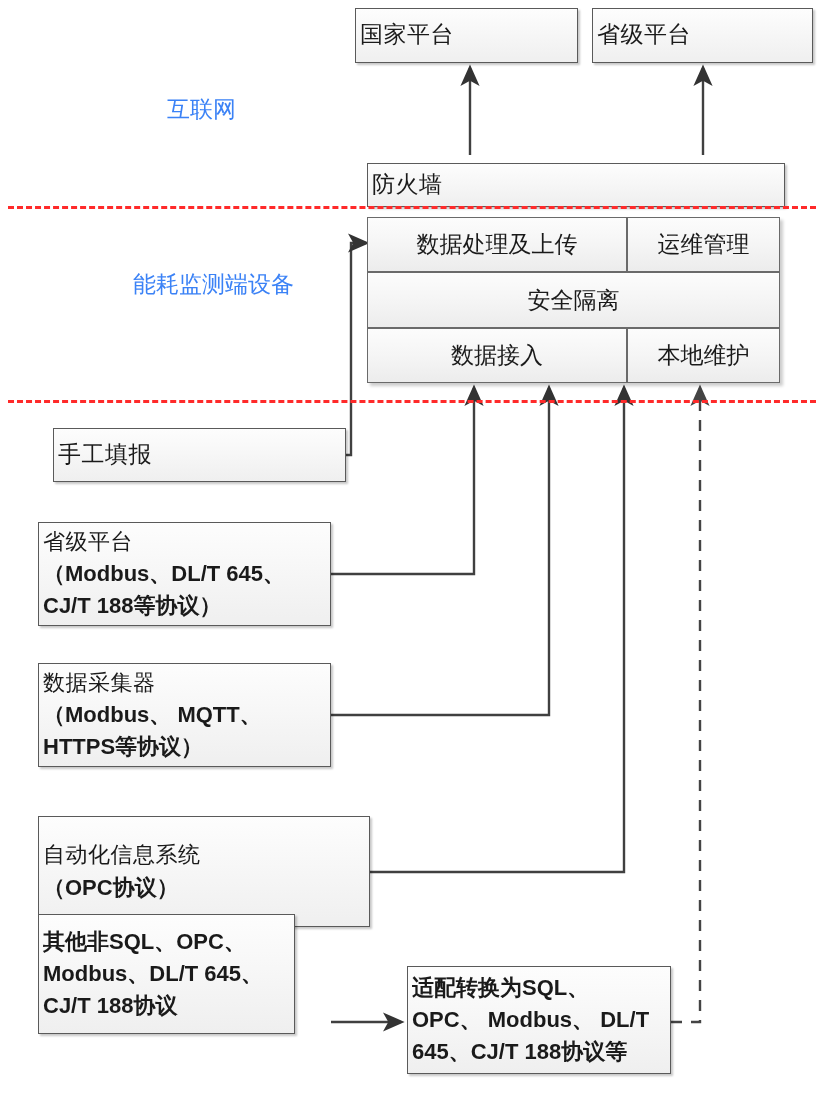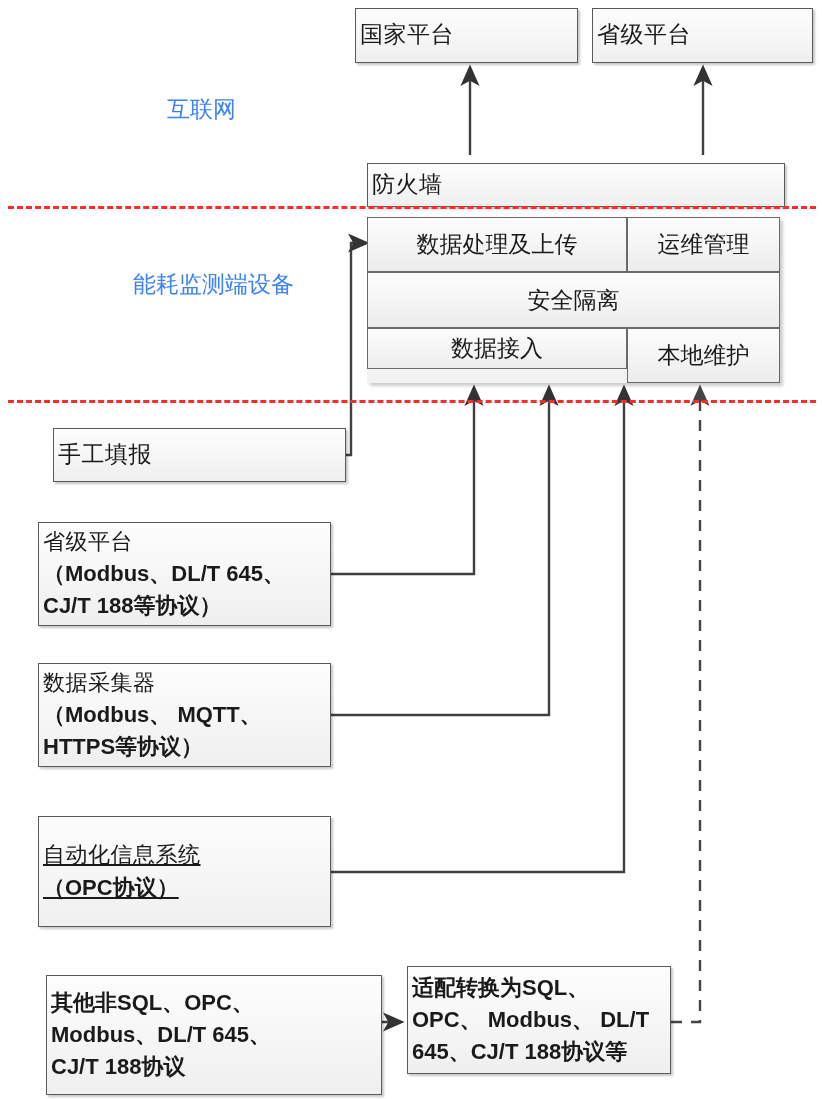--- a/index.html
+++ b/index.html
@@ -131,21 +131,21 @@
     <span class="txt">数据处理及上传</span>
   </div>
   <div class="cell" style="left:627px;top:217px;width:153px;height:55px;">
     <span class="txt">运维管理</span>
   </div>
 
   <div class="cell" style="left:367px;top:272px;width:413px;height:56px;">
     <span class="txt">安全隔离</span>
   </div>
 
-  <div class="cell" style="left:367px;top:328px;width:260px;height:41px;justify-content:center;">
+  <div class="cell" style="left:367px;top:328px;width:260px;height:55px;justify-content:center;">
     <span class="txt">数据接入</span>
   </div>
   <div class="cell" style="left:627px;top:328px;width:153px;height:55px;">
     <span class="txt">本地维护</span>
   </div>
 
   <div class="box" style="left:53px;top:428px;width:293px;height:54px;">
     <span class="txt">手工填报</span>
   </div>
 
@@ -158,28 +158,28 @@
   </div>
 
   <div class="box multiline" style="left:38px;top:663px;width:293px;height:104px;">
     <span class="txt">
       <span>数据采集器</span><br>
       <span class="lat">（Modbus、 MQTT、</span><br>
       <span class="lat">HTTPS等协议）</span>
     </span>
   </div>
 
-  <div class="box multiline" style="left:38px;top:816px;width:293px;height:111px;text-decoration:underline;">
+  <div class="box multiline" style="left:38px;top:816px;width:332px;height:111px;">
     <span class="txt">
       <span>自动化信息系统</span><br>
       <span class="lat">（OPC协议）</span>
     </span>
   </div>
 
-  <div class="box multiline" style="left:38px;top:975px;width:336px;height:120px;margin-left:8px;">
+  <div class="box multiline" style="left:38px;top:914px;width:257px;height:120px;">
     <span class="txt">
       <span class="lat">其他非SQL、OPC、</span><br>
       <span class="lat">Modbus、DL/T 645、</span><br>
       <span class="lat">CJ/T 188协议</span>
     </span>
   </div>
 
   <div class="box multiline" style="left:407px;top:966px;width:264px;height:108px;">
     <span class="txt">
       <span class="lat">适配转换为SQL、</span><br>

